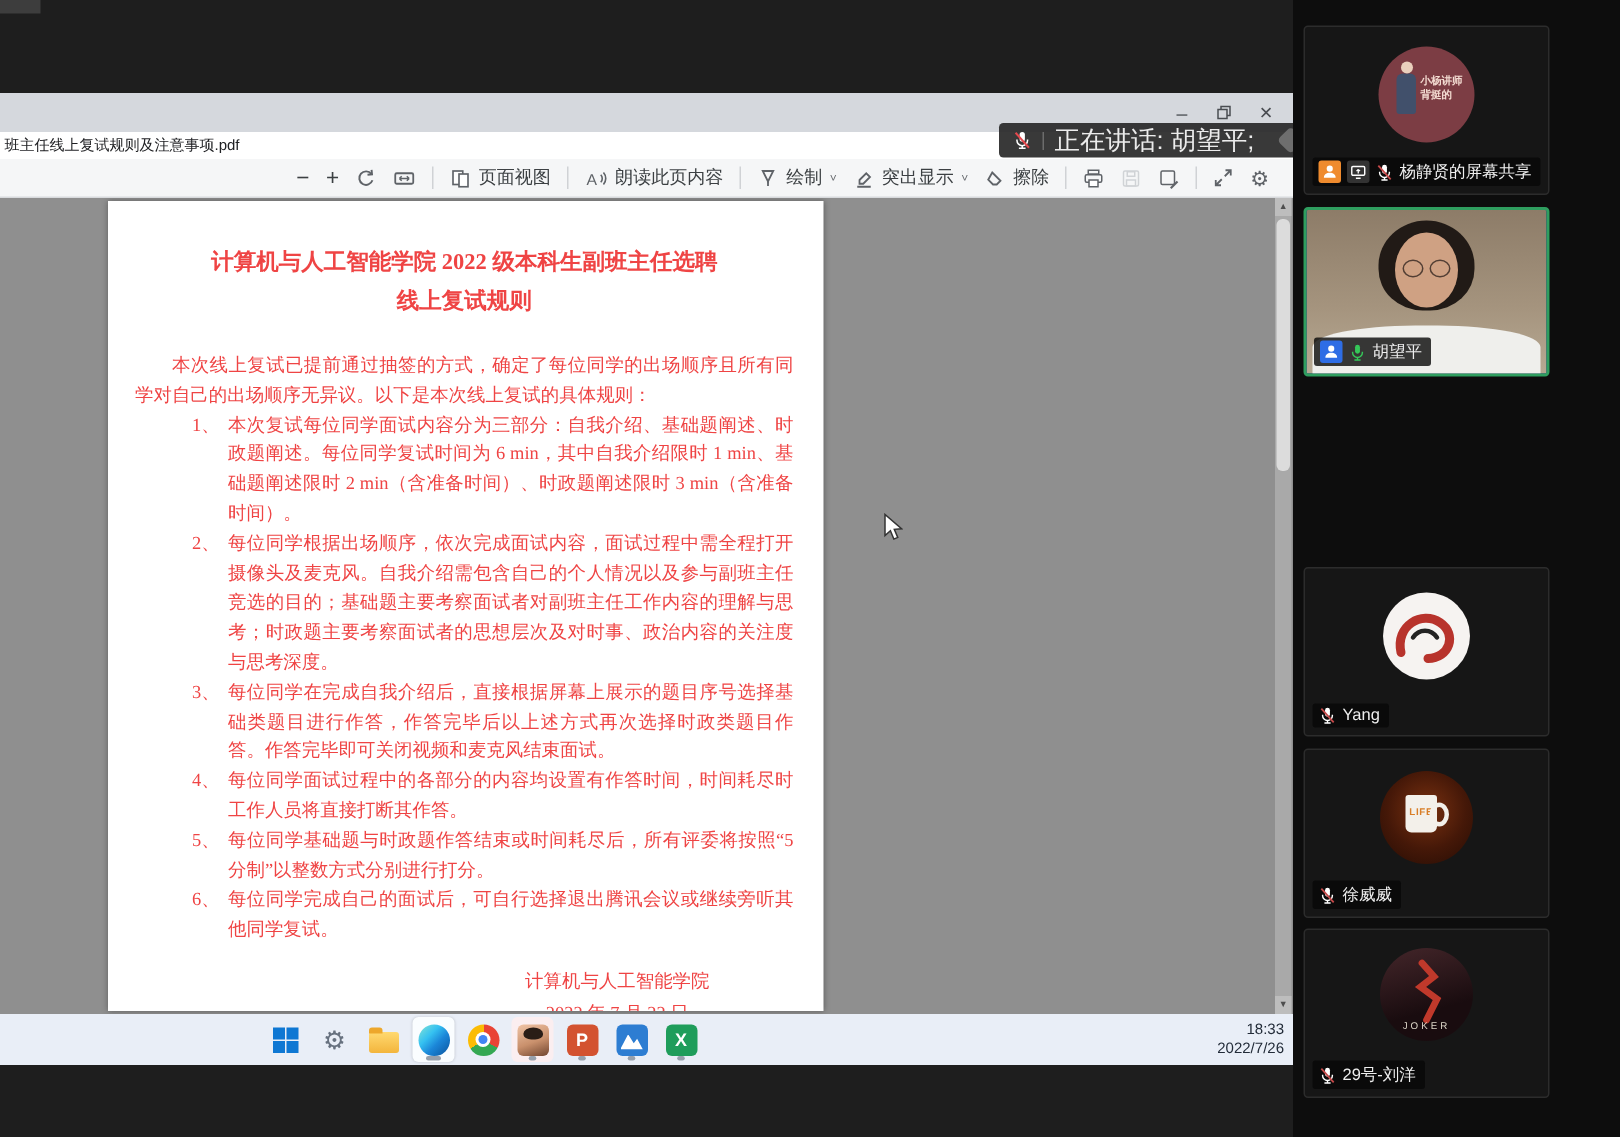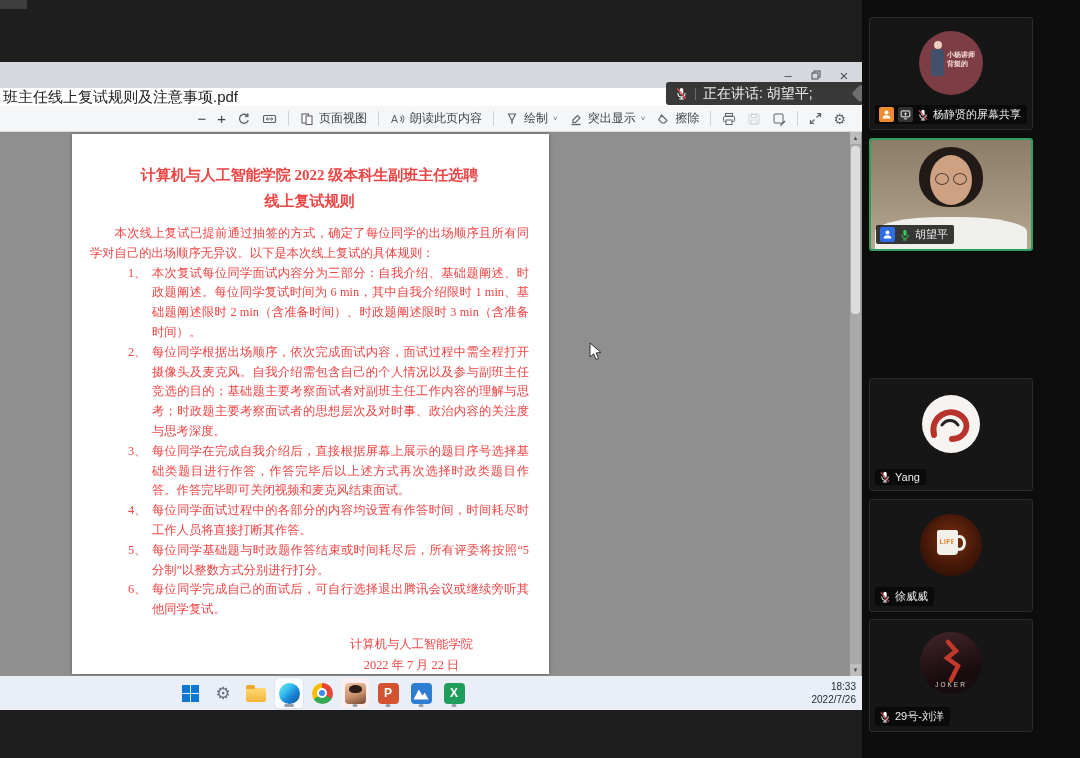--- a/index.html
+++ b/index.html
@@ -7,52 +7,52 @@
          font-family:"Liberation Sans",sans-serif;-webkit-font-smoothing:antialiased;}
   
   .screen{position:absolute;left:0;top:0;width:862px;height:758px;background:#1e1e1e;}
   .corner-sliver{position:absolute;left:0;top:0;width:27px;height:9px;background:#3d3d3d;}
   
   .browser{position:absolute;left:0;top:62px;width:862px;height:614px;background:#fff;}
   .titlebar{position:absolute;left:0;top:0;width:862px;height:26px;background:#d5d8dd;}
   .winbtns{position:absolute;right:4px;top:1px;display:flex;}
   .winbtn{width:28px;height:24px;display:flex;align-items:center;justify-content:center;color:#4a4d52;font-size:13px;}
   .tabrow{position:absolute;left:0;top:26px;width:862px;height:18px;background:#fff;display:flex;align-items:center;
-          font-size:15px;color:#202124;padding-left:3px;box-sizing:border-box;}
+          font-size:10px;color:#202124;padding-left:3px;box-sizing:border-box;}
   .pdfbar{position:absolute;left:0;top:44px;width:862px;height:26px;background:#f5f6f7;border-bottom:1px solid #d8dadd;
           display:flex;align-items:center;justify-content:flex-end;gap:11px;padding-right:16px;box-sizing:border-box;
           font-size:12px;color:#3c4043;}
   .tbtn{display:flex;align-items:center;gap:5px;white-space:nowrap;}
   .tsep{width:1px;height:15px;background:#d0d2d5;}
   .tico svg{display:block;}
   .chev{font-size:8px;color:#6a6d71;}
   .gear{font-size:14px;color:#5f6368;line-height:1;}
   
   .viewer{position:absolute;left:0;top:70px;width:862px;height:544px;background:#8f8f8f;overflow:hidden;}
   .page{position:absolute;left:72px;top:2px;width:477px;height:540px;background:#fff;box-shadow:0 0 4px rgba(0,0,0,.35);
         overflow:hidden;box-sizing:border-box;padding:28px 20px 0 18px;
         font-family:"Liberation Serif","DejaVu Serif",serif;color:#ef4444;}
   .doc-title{font-size:15px;font-weight:bold;text-align:center;line-height:26px;}
-  .doc-intro{font-size:12.3px;line-height:19.8px;text-align:justify;text-indent:2em;margin-top:10px;}
+  .doc-intro{font-size:12.3px;line-height:19.8px;text-align:justify;text-indent:2em;margin-top:20px;}
   .doc-list{margin-top:0;}
   .li{display:flex;font-size:12.3px;line-height:19.8px;}
   .li .n{flex:none;width:24px;margin-left:38px;}
   .li .t{flex:1;text-align:justify;}
   .doc-footer{margin-top:14px;margin-right:56px;text-align:center;font-size:12.3px;line-height:21px;
               width:fit-content;margin-left:auto;}
   
   .vsb{position:absolute;left:850px;top:0;width:11px;height:544px;background:#a9a9a9;}
   .vsb .arr{position:absolute;left:0;width:11px;height:12px;display:flex;align-items:center;justify-content:center;
             font-size:6px;color:#4e4e4e;background:#bdbdbd;}
   .vsb .thumb{position:absolute;left:1px;top:14px;width:9px;height:168px;background:#dcdcdc;border-radius:4px;}
   
   .speakbar{position:absolute;left:666px;top:82px;width:228px;height:23px;background:rgba(40,40,40,.92);
             border-radius:3px;display:flex;align-items:center;gap:7px;padding:0 6px 0 9px;box-sizing:border-box;}
   .speakbar .div{width:1px;height:12px;background:#6c6c6c;}
-  .speakbar .txt{font-size:14px;color:#ececec;}
+  .speakbar .txt{font-size:17px;color:#ececec;}
   .wm{margin-left:auto;position:relative;width:40px;height:18px;opacity:.55;}
   .wm i{position:absolute;top:2px;width:13px;height:13px;border-radius:3px;transform:rotate(45deg);display:block;}
   .wm i.a{left:6px;background:#9a9a9a;}
   .wm i.b{left:17px;background:#c7c7c7;}
   
   .cursor{position:absolute;left:589px;top:342px;}
   
   .taskbar{position:absolute;left:0;top:676px;width:862px;height:34px;background:#e9eef7;}
   .ticons{position:absolute;left:176px;top:2px;display:flex;gap:5px;}
   .ticon{width:28px;height:30px;border-radius:4px;display:flex;align-items:center;justify-content:center;position:relative;}

